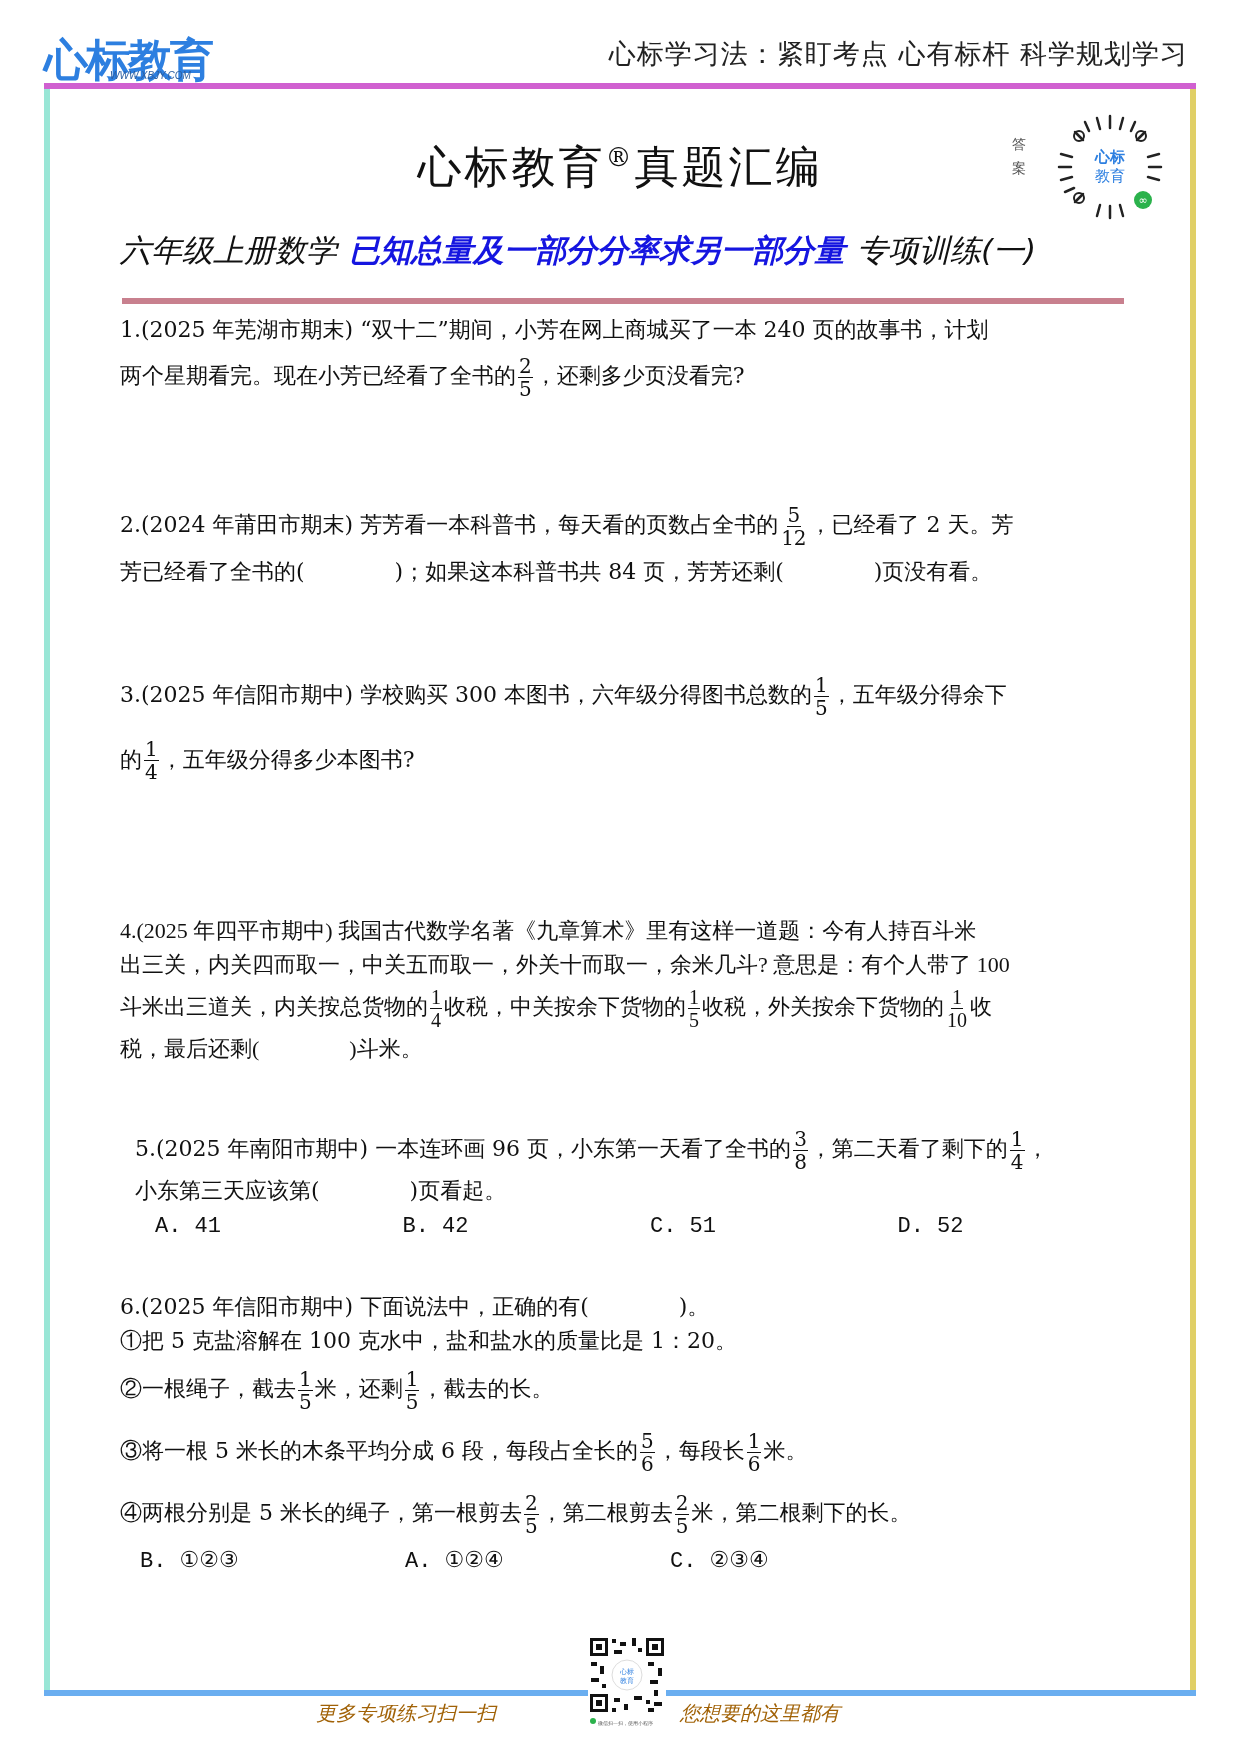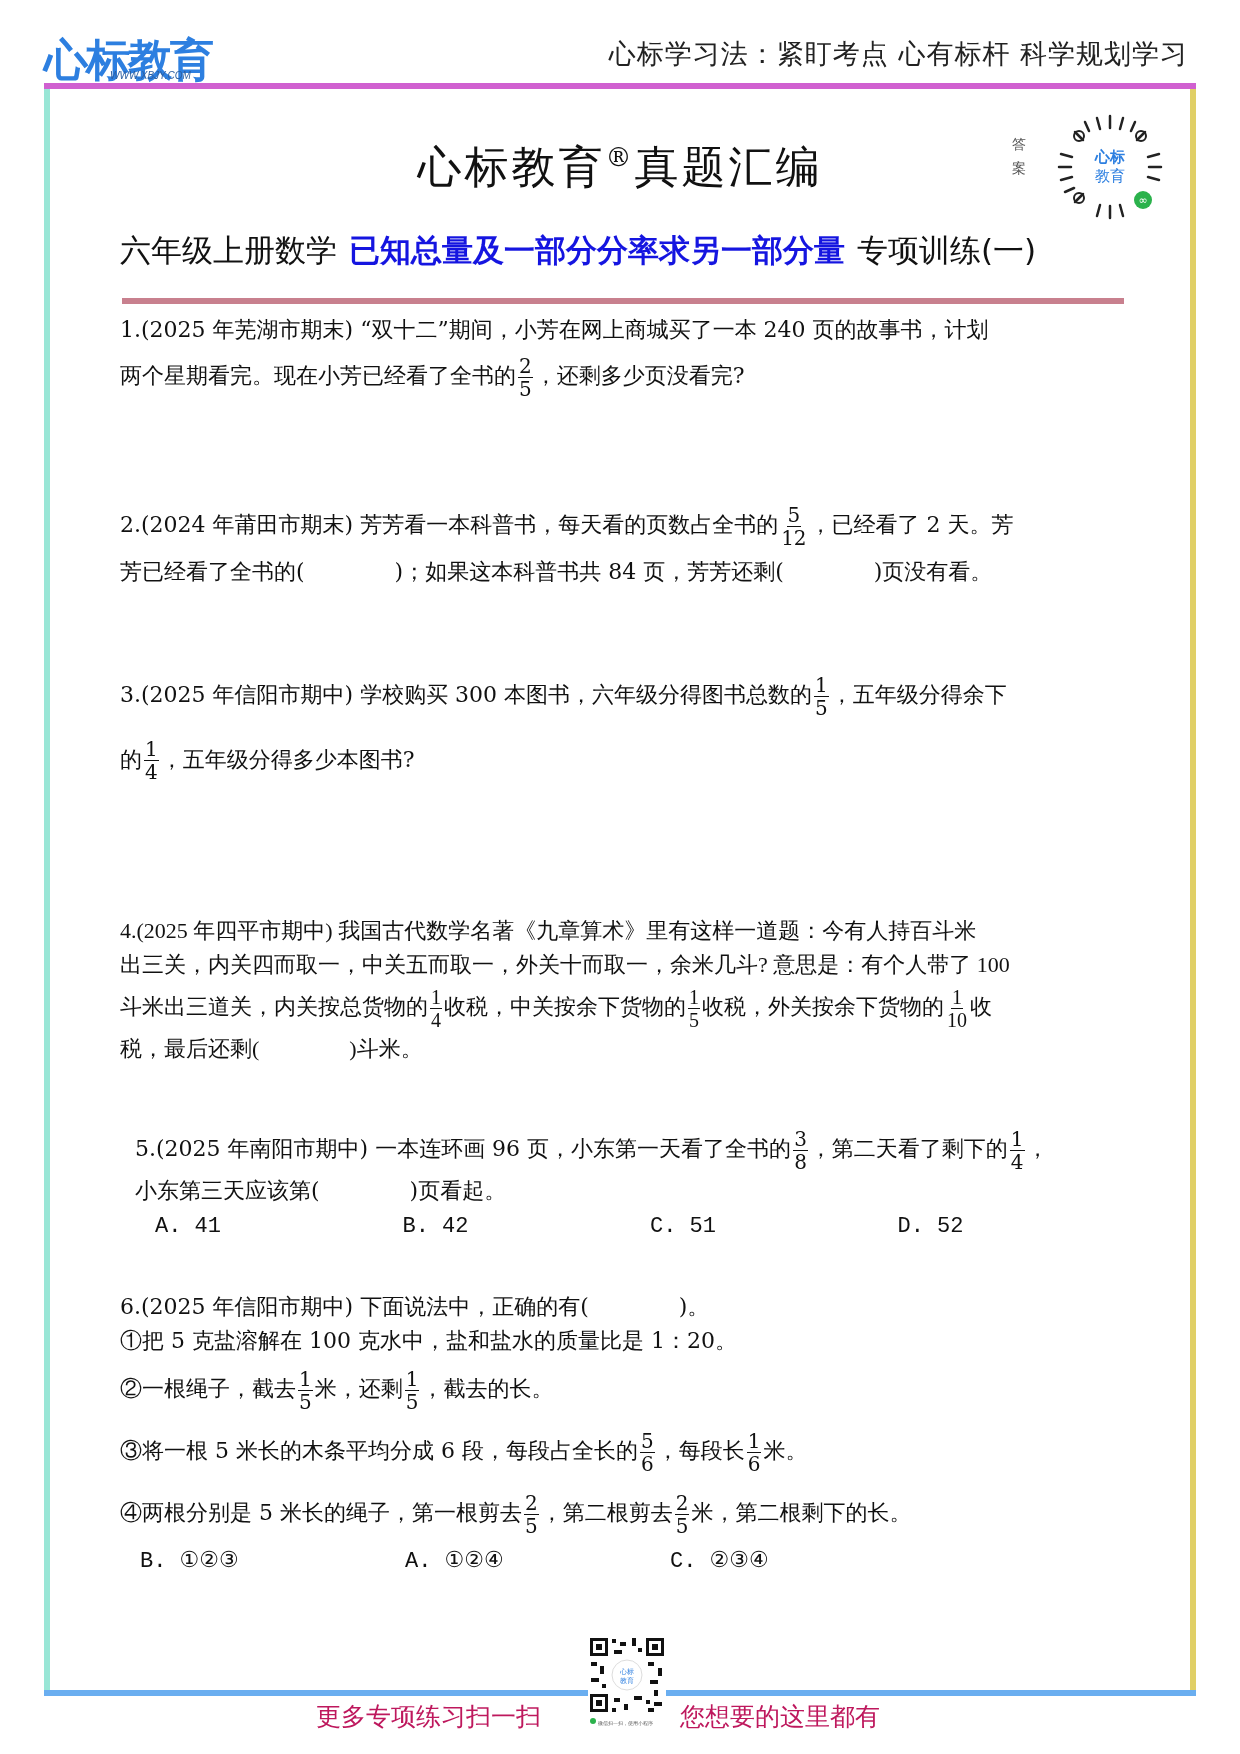--- a/index.html
+++ b/index.html
@@ -17,34 +17,34 @@
   .top-rule { left:44px; top:83px; width:1152px; height:6px; background:#d060d0; }
   .left-rule { left:44px; top:89px; width:6px; height:1606px; background:#99e6d6; }
   .right-rule { left:1190px; top:89px; width:6px; height:1606px; background:#e0cf66; }
   .bottom-rule { left:44px; top:1690px; width:1152px; height:6px; background:#6aaef0; }
 
   .title { left:0; width:1240px; top:138px; text-align:center; font-size:44px; letter-spacing:3px; color:#111; }
   .title sup { font-size:26px; }
   .answer-label { left:1012px; top:132px; font-family:"DejaVu Sans",sans-serif; font-size:14px; color:#555; width:14px; line-height:24px; }
   .miniapp { left:1055px; top:112px; width:110px; height:110px; }
 
-  .subtitle { left:120px; top:230px; font-family:"DejaVu Sans","Liberation Sans",sans-serif; font-size:31px; color:#111; white-space:nowrap; }
+  .subtitle { left:120px; top:230px; font-family:"DejaVu Sans","Liberation Sans",sans-serif; font-size:31px; color:#111; white-space:nowrap;font-style:italic; }
   .subtitle .hl { color:#1515e0; font-weight:bold; margin:0 12px; }
   .sub-rule { left:122px; top:298px; width:1002px; height:6px; background:#c8808e; }
 
   .q { left:120px; width:1010px; font-size:22px; line-height:46px; font-family:"DejaVu Serif","Liberation Serif",serif; color:#111; }
   .q .line { white-space:nowrap; }
   .frac { display:inline-flex; flex-direction:column; align-items:center; vertical-align:middle; font-size:20px; line-height:22px; margin:0 2px; }
   .frac .num { border-bottom:1.5px solid #111; padding:0 1px; }
   .frac .den { padding:0 1px; }
   .blank { display:inline-block; width:90px; }
   .options { display:flex; font-family:"Liberation Mono","DejaVu Sans Mono",monospace; font-size:22px; line-height:36px; padding-left:20px; }
   .options span { width:265px; }
 
-  .footer-text { top:1700px; font-family:"DejaVu Sans",sans-serif; font-size:25px; color:#be185d; }
+  .footer-text { top:1700px; font-family:"DejaVu Sans",sans-serif; font-size:20px; color:#a16207;font-style:italic; }
   .qr { left:588px; top:1636px; width:78px; height:90px; background:#fff; }
 </style>
 </head>
 <body>
 
 <div class="abs logo">
   <span class="logo-main">心标教育</span>
   <span class="logo-url">WWW.XBJY.COM</span>
 </div>
 <div class="abs slogan">心标学习法：紧盯考点  心有标杆  科学规划学习</div>

